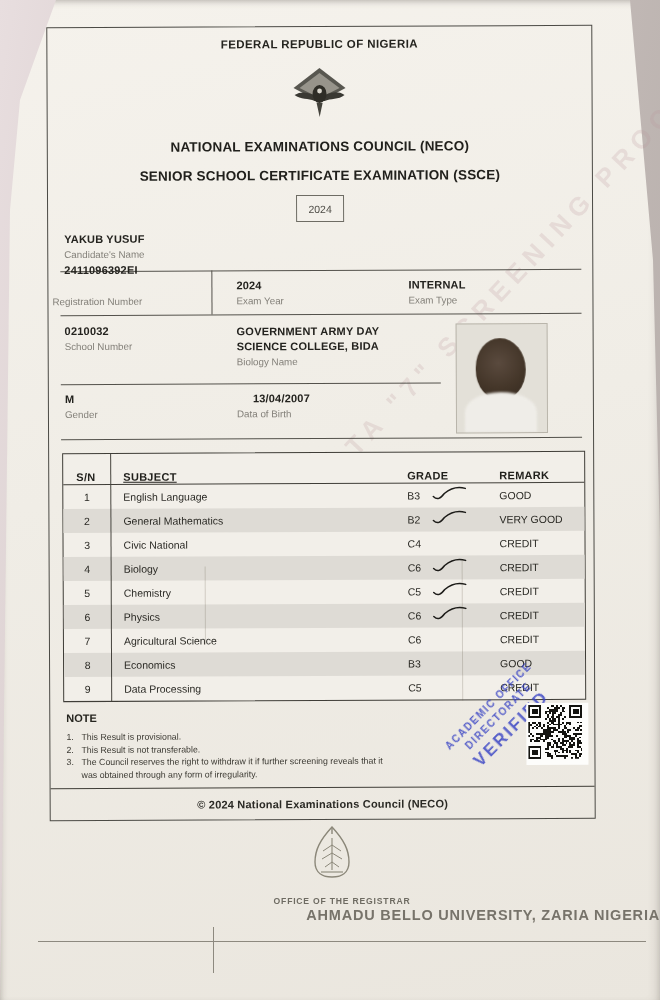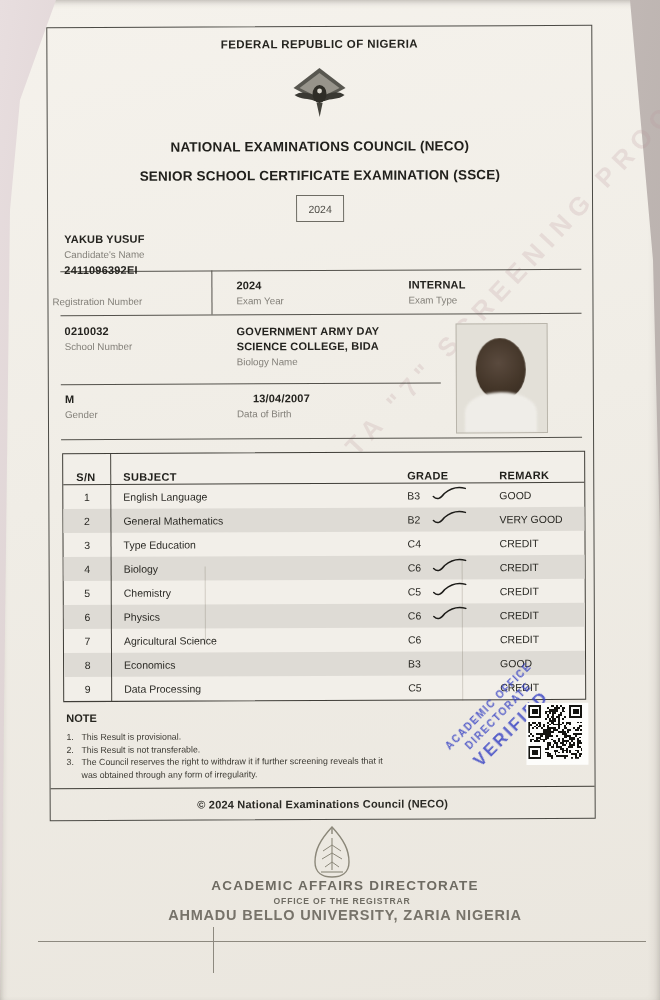--- a/index.html
+++ b/index.html
@@ -70,21 +70,21 @@
 
   
   .rtable{
     position:absolute;left:13px;top:425px;width:521px;
     border:1.4px solid #3f3d37;background:#f2efe9;
   }
   .rhead{position:relative;height:30px;border-bottom:1.4px solid #3f3d37;
     font-size:11px;font-weight:bold;color:#201f1b;letter-spacing:.3px;}
   .rhead span{position:absolute;top:9px;margin-top:8px;}
   .hc-sn{left:13px;}
-  .hc-subject{left:60px;}
+  .hc-subject{left:60px;text-decoration:underline;}
   .hc-grade{left:344px;}
   .hc-remark{left:436px;}
   .rrow{position:relative;height:24px;font-size:10.5px;color:#2a2924;}
   .rrow:nth-child(even){background:#dedbd5;}
   .rc{position:absolute;top:6px;}
   .rc-sn{left:0;width:47px;text-align:center;}
   .rc-subject{left:60px;}
   .rc-grade{left:344px;}
   .rc-remark{left:436px;}
   .sn-divider{position:absolute;left:47px;top:0;bottom:0;width:1px;background:#46443e;}
@@ -113,21 +113,21 @@
   .stamp .s1{font-size:10px;font-weight:bold;letter-spacing:1.6px;filter:blur(.3px);}
   .stamp .s3{font-size:17px;font-weight:bold;letter-spacing:2.5px;filter:blur(.25px);}
   .qr{position:absolute;left:476px;top:677px;width:58px;height:58px;background:#fdfdfb;padding:2px;}
 
   
   .abulogo{position:absolute;left:307px;top:824px;}
   .reg1{position:absolute;left:30px;right:0;top:878px;text-align:center;
     font-size:13.5px;font-weight:bold;letter-spacing:1.2px;color:#6e6b62;filter:blur(.3px);}
   .reg2{position:absolute;left:30px;right:6px;top:896px;text-align:center;
     font-size:8.6px;font-weight:bold;letter-spacing:.8px;color:#6e6b62;filter:blur(.2px);}
-  .reg3{position:absolute;left:30px;right:0;top:907px;text-align:center;
+  .reg3{position:absolute;left:30px;right:0;top:907px;text-align:right;
     font-size:14.5px;font-weight:bold;letter-spacing:.8px;color:#77736a;filter:blur(.35px);}
   .baseline{position:absolute;left:38px;top:941px;width:608px;height:1px;background:#8d897f;}
   .basetick{position:absolute;left:213px;top:927px;width:1px;height:46px;background:#8d897f;}
 </style>
 </head>
 <body>
 
 <div id="stage">
   <div class="paper"></div>
 
@@ -204,21 +204,21 @@
             <span class="rc rc-sn">2</span>
             <span class="rc rc-subject">General Mathematics</span>
             <span class="rc rc-grade">B2</span>
             <span class="rc rc-remark">VERY GOOD</span>
             <svg width="36" height="15" viewBox="0 0 36 15" class="tick">
               <path d="M2 11 C6 15 9 13 13 8 C19 3 27 1 34 3" stroke="#1d1c19" stroke-width="1.5" fill="none" stroke-linecap="round"></path>
             </svg>
           </div>
           <div class="rrow">
             <span class="rc rc-sn">3</span>
-            <span class="rc rc-subject">Type Education</span>
+            <span class="rc rc-subject">Civic National</span>
             <span class="rc rc-grade">C4</span>
             <span class="rc rc-remark">CREDIT</span>
           </div>
           <div class="rrow">
             <span class="rc rc-sn">4</span>
             <span class="rc rc-subject">Biology</span>
             <span class="rc rc-grade">C6</span>
             <span class="rc rc-remark">CREDIT</span>
             <svg width="36" height="15" viewBox="0 0 36 15" class="tick">
               <path d="M2 11 C6 15 9 13 13 8 C19 3 27 1 34 3" stroke="#1d1c19" stroke-width="1.5" fill="none" stroke-linecap="round"></path>
@@ -678,18 +678,17 @@
 
   <div class="abulogo">
     <svg width="50" height="56" viewBox="0 0 48 56" fill="none" stroke="#8b8779" stroke-width="1.4">
       <path d="M24 3 C12 16 7 26 7 38 C7 49 15 53 24 53 C33 53 41 49 41 38 C41 26 36 16 24 3 Z"></path>
       <path d="M24 3 L24 10"></path>
       <path d="M24 14 L24 46" stroke-width="1.1"></path>
       <path d="M24 21 L15 27 M24 21 L33 27 M24 29 L14 35 M24 29 L34 35 M24 38 L17 43 M24 38 L31 43" stroke-width="1"></path>
       <path d="M13 48 L35 48" stroke-width="1.1"></path>
     </svg>
   </div>
-  <div class="reg1">ACADEMIC AFFAIRS DIRECTORATE</div>
   <div class="reg2">OFFICE OF THE REGISTRAR</div>
   <div class="reg3">AHMADU BELLO UNIVERSITY, ZARIA NIGERIA</div>
   <div class="baseline"></div>
   <div class="basetick"></div>
 </div>
 
 </body></html>

